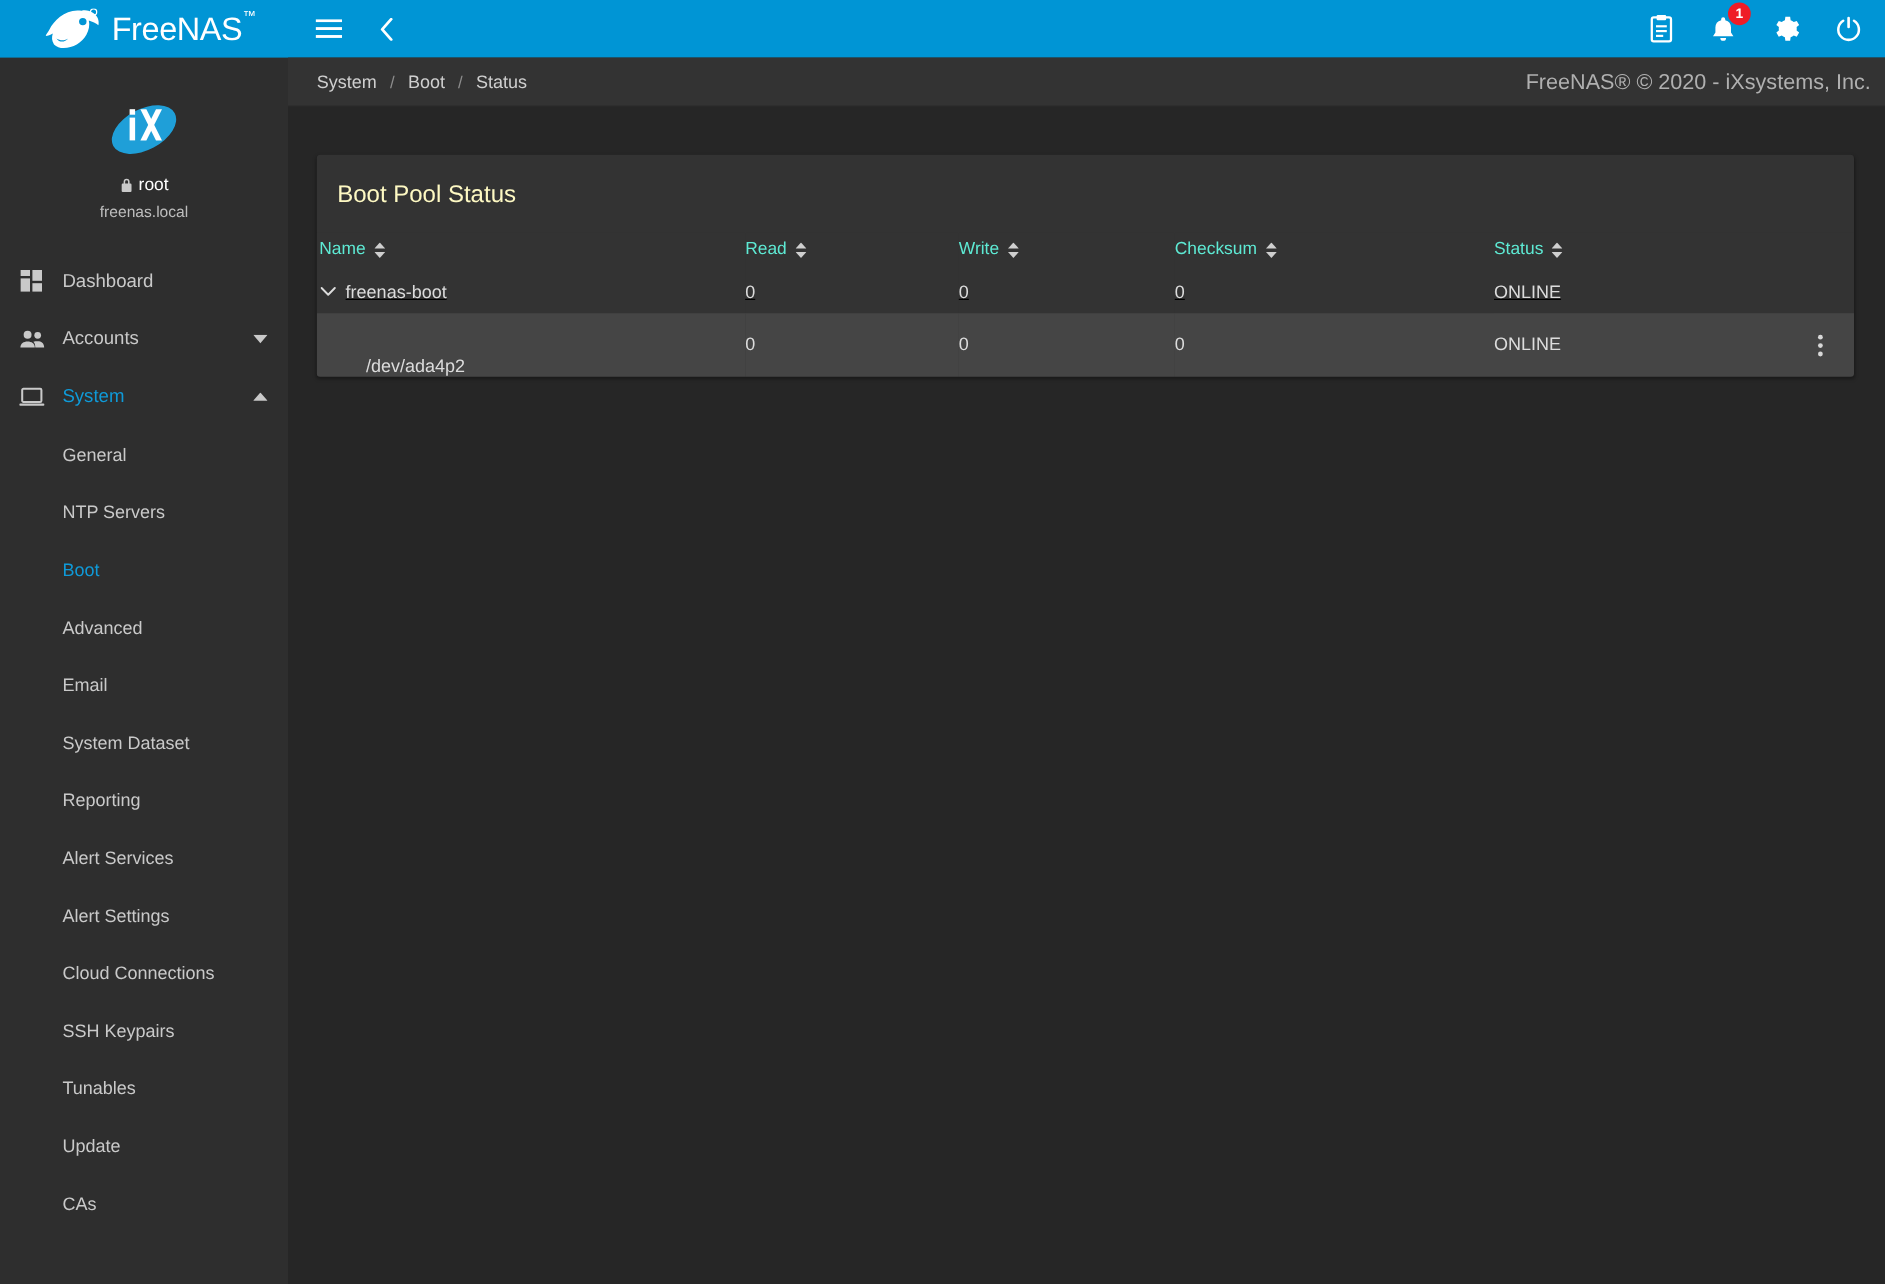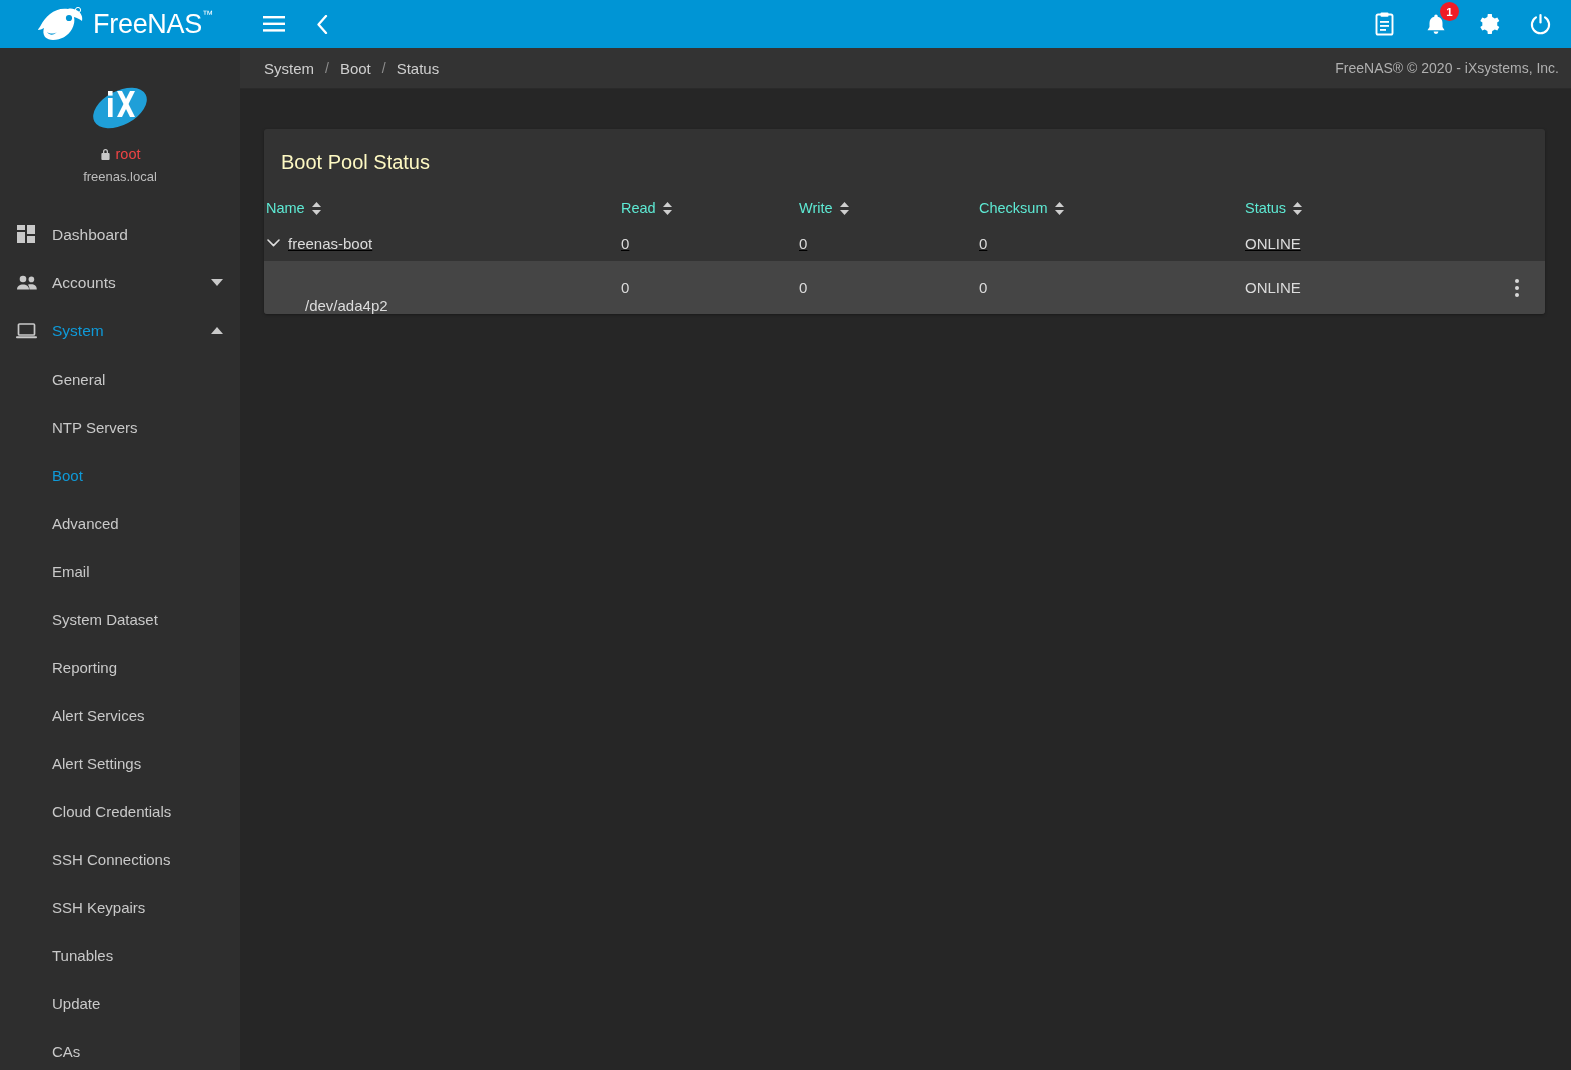--- a/index.html
+++ b/index.html
@@ -34,21 +34,21 @@
     position: absolute; top: -2px; right: -11px;
     font-size: 11px; color: #ffffff;
   }
 
   .user-block { padding-top: 34px; text-align: center; }
   .ix-logo {
     width: 62px; height: 52px; margin: 0 auto;
     display: block;
   }
   .user-name {
-    margin-top: 12px; color: #ef4444; font-size: 14.5px;
+    margin-top: 12px; color: #ffffff; font-size: 14.5px;
     display: flex; align-items: center; justify-content: center; gap: 5px;
   }
   .lock-icon { width: 11px; height: 13px; display: block; }
   .user-host { margin-top: 7px; color: #bdbdbd; font-size: 13px; }
 
   .nav { margin-top: 27px; }
   .nav-item {
     height: 48px; display: flex; align-items: center;
     padding: 0 16px 0 14px; cursor: pointer; position: relative;
   }
@@ -92,21 +92,21 @@
     height: 41px; background: #333333;
     display: flex; align-items: center;
     padding: 0 12px 0 24px;
     border-bottom: 1px solid #2a2a2a;
   }
   .crumbs { display: flex; align-items: center; gap: 0; }
   .crumb { color: #cfcfcf; font-size: 15px; cursor: pointer; }
   .crumb.last { cursor: default; }
   .crumb-sep { color: #8d8d8d; font-size: 14px; padding: 0 11px; }
   .bread-spacer { flex: 1; }
-  .copyright { color: #b0b0b0; font-size: 14px; }
+  .copyright { color: #b0b0b0; font-size: 18px; }
 
   .main {
     flex: 1; background: #262626; padding: 40px 26px 0 24px;
     overflow: hidden;
   }
 
   .card {
     background: #333333; border-radius: 3px;
     width: 1281px; overflow: hidden;
     box-shadow: 0 1px 3px rgba(0,0,0,0.35);
@@ -255,24 +255,21 @@
         <div class="subnav-item">
             <span class="subnav-label">Reporting</span>
           </div>
         <div class="subnav-item">
             <span class="subnav-label">Alert Services</span>
           </div>
         <div class="subnav-item">
             <span class="subnav-label">Alert Settings</span>
           </div>
         <div class="subnav-item">
-            <span class="subnav-label">Cloud Credentials</span>
-          </div>
-        <div class="subnav-item">
-            <span class="subnav-label">SSH Connections</span>
+            <span class="subnav-label">Cloud Connections</span>
           </div>
         <div class="subnav-item">
             <span class="subnav-label">SSH Keypairs</span>
           </div>
         <div class="subnav-item">
             <span class="subnav-label">Tunables</span>
           </div>
         <div class="subnav-item">
             <span class="subnav-label">Update</span>
           </div>

